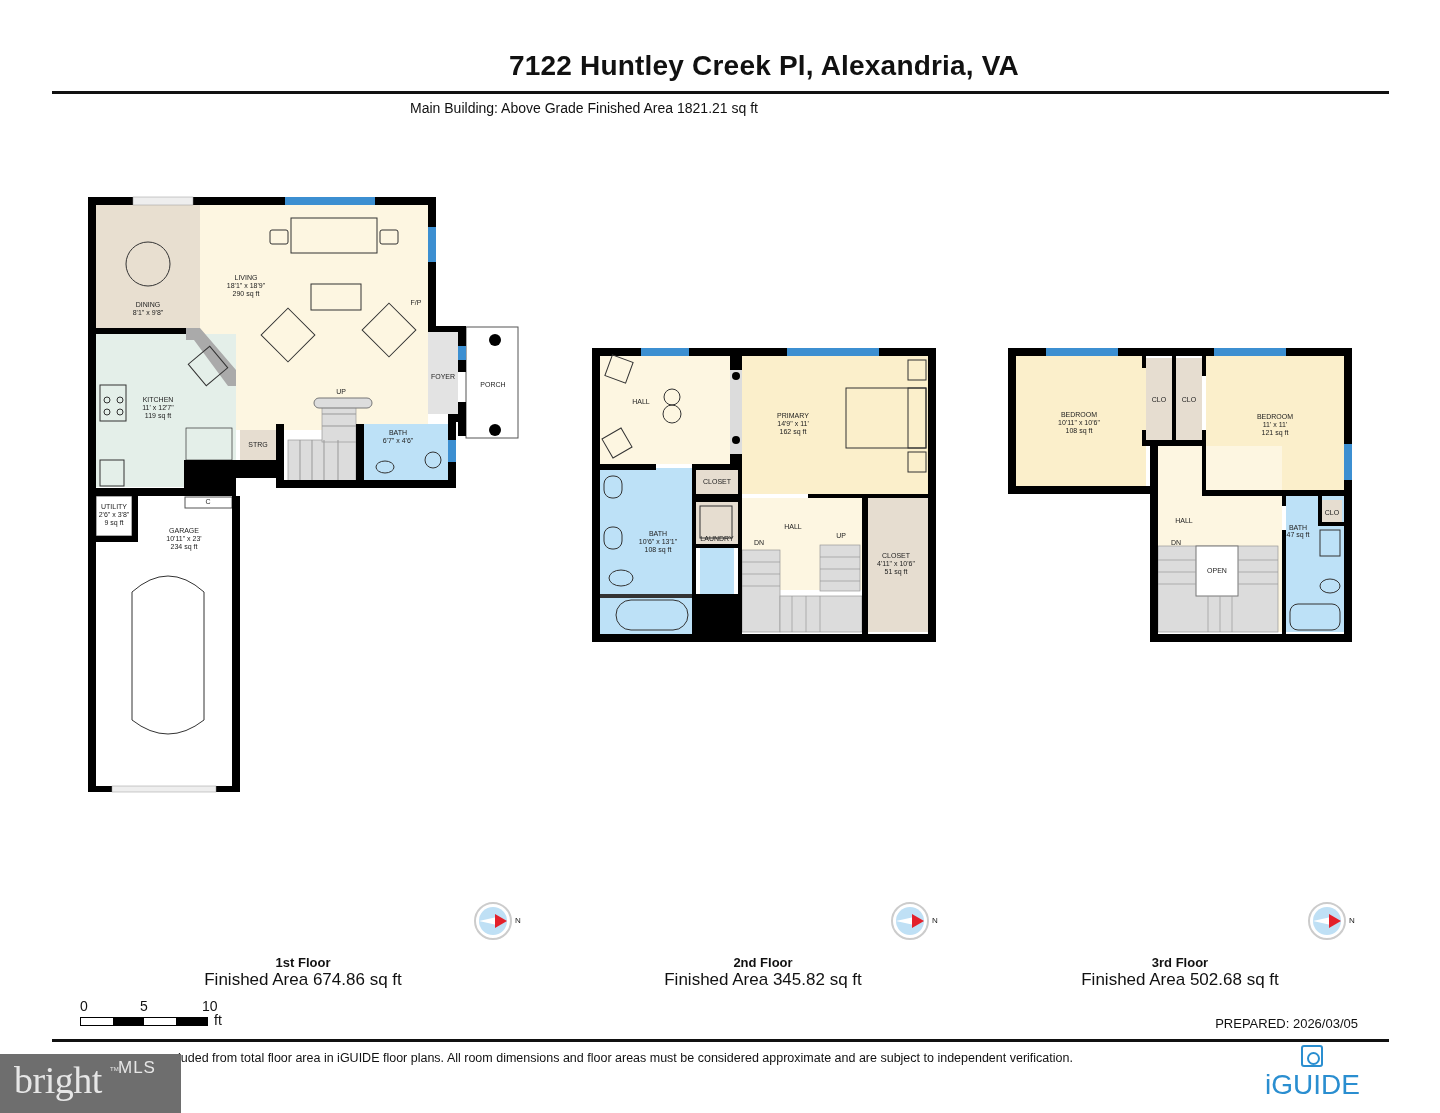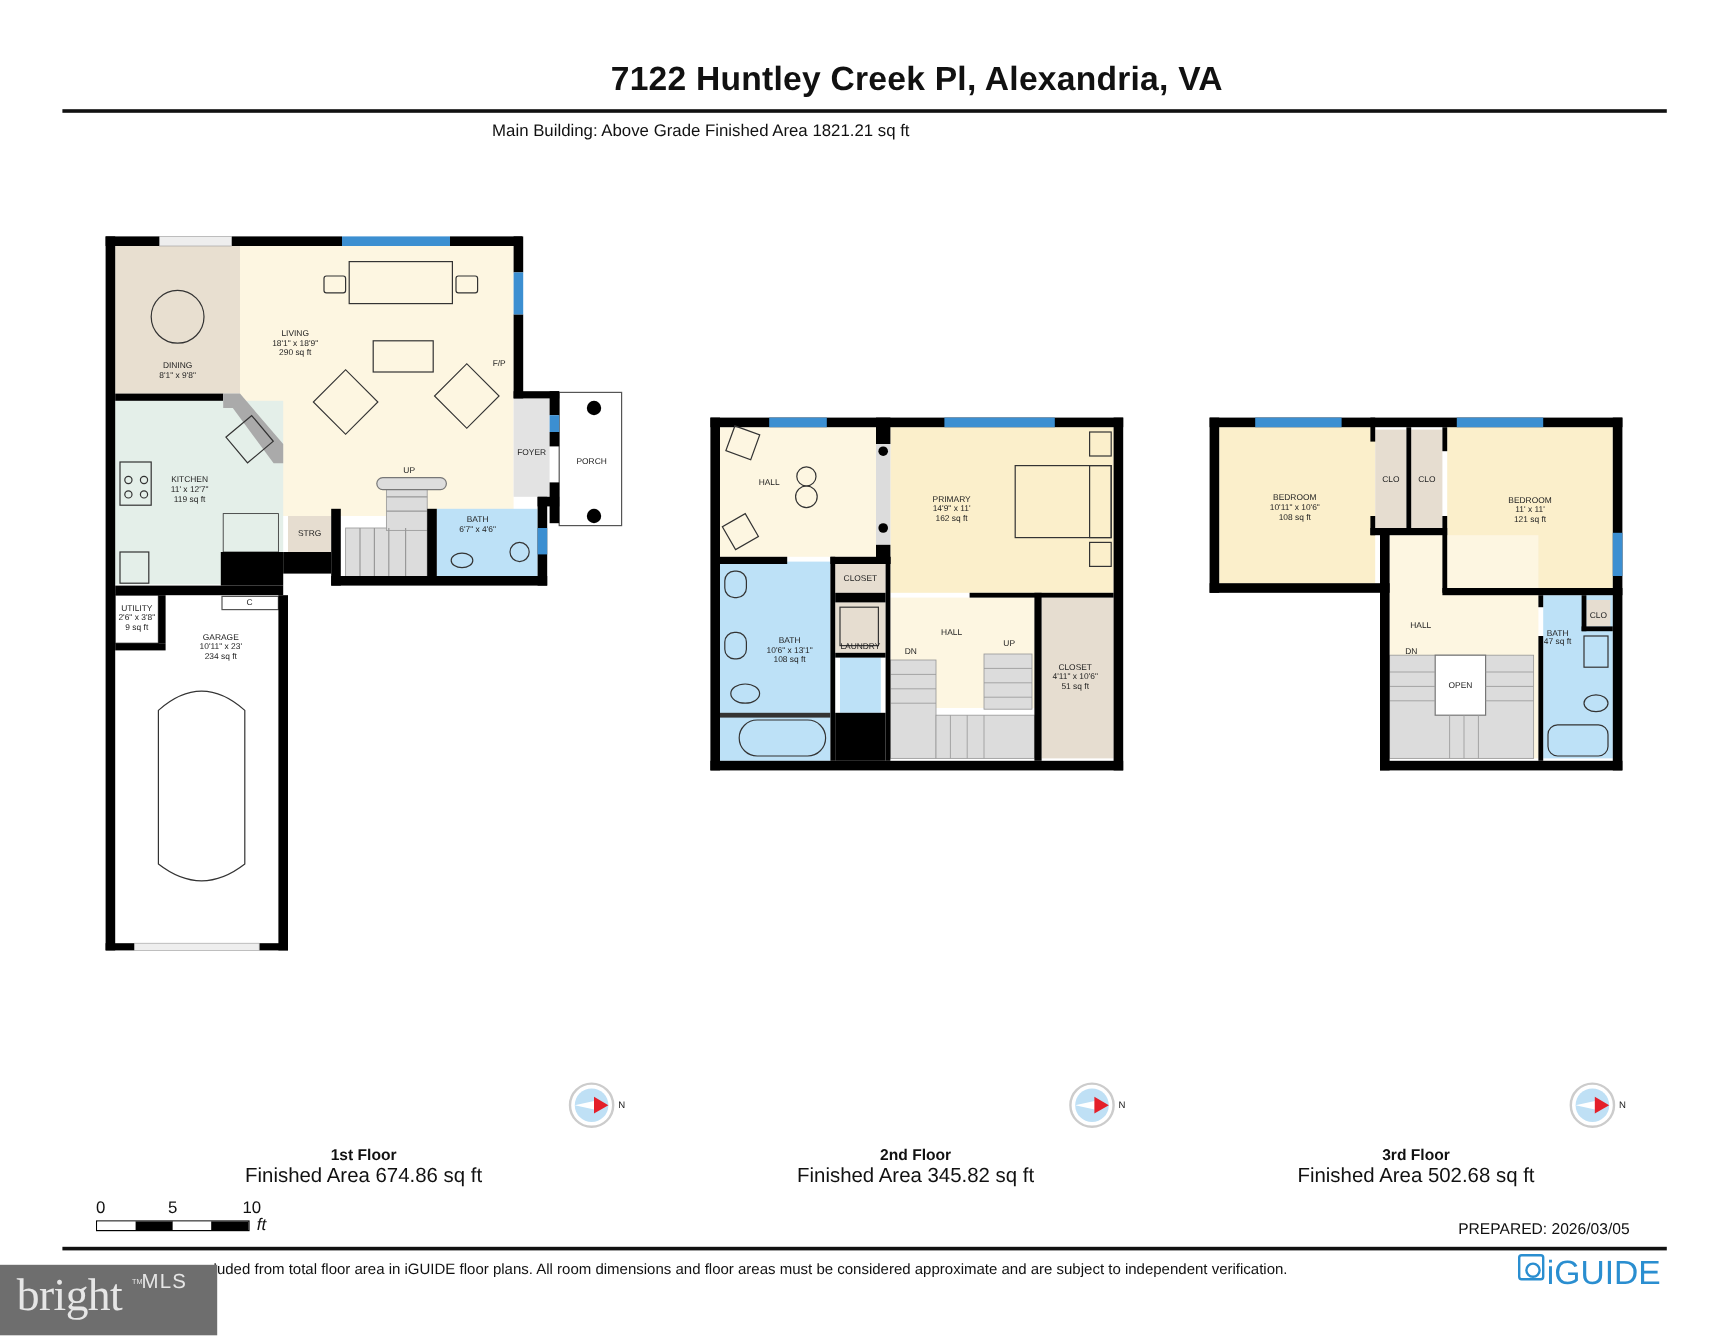--- a/index.html
+++ b/index.html
@@ -15,21 +15,21 @@
   .scale{left:80px;top:998px;}
   .scale .nums{position:relative;height:16px;font-size:14px;}
   .scale .bar{display:flex;width:126px;height:7px;border:1px solid #000;margin-top:2px;}
   .scale .seg{flex:1;}
   .prepared{right:82px;top:1016px;font-size:13px;}
   .disclaimer{left:178px;top:1051px;font-size:12.5px;}
   .bright{left:0;top:1054px;width:181px;height:59px;background:#6e6e6e;color:#e6e6e6;}
   .bright .word{position:absolute;left:14px;top:4px;font-family:"Liberation Serif",serif;font-size:38px;letter-spacing:-0.5px;text-align:center;}
   .bright .mls{position:absolute;left:118px;top:4px;font-size:17px;letter-spacing:1px;}
   .bright .tm{position:absolute;left:110px;top:12px;font-size:6px;}
-  .iguide{left:1265px;top:1045px;color:#2a8ed0;font-size:28px;display:flex;align-items:flex-start;gap:2px;}
+  .iguide{left:1265px;top:1045px;color:#2a8ed0;font-size:28px;display:flex;align-items:center;gap:2px;flex-direction:column;}
   .iguide .box{width:22px;height:22px;border:2.5px solid #2a8ed0;border-radius:3px;position:relative;box-sizing:border-box;}
   .iguide .box:after{content:"";position:absolute;left:4px;top:5px;width:9px;height:9px;border:2px solid #2a8ed0;border-radius:50%;}
 </style>
 </head>
 <body>
 
 <div class="abs title">7122 Huntley Creek Pl, Alexandria, VA</div>
 <div class="abs rule" style="top:91px;"></div>
 <div class="abs subtitle">Main Building: Above Grade Finished Area 1821.21 sq ft</div>
 
@@ -338,21 +338,21 @@
     <span style="position:absolute;left:60px;">5</span>
     <span style="position:absolute;left:122px;">10</span>
   </div>
   <div style="display:flex;align-items:flex-end;gap:6px;">
     <div class="bar">
       <div class="seg" style="background:#fff;"></div>
       <div class="seg" style="background:#000;"></div>
       <div class="seg" style="background:#fff;"></div>
       <div class="seg" style="background:#000;"></div>
     </div>
-    <span style="font-size:14px;line-height:12px;font-style:italic;">ft</span>
+    <span style="font-size:14px;line-height:12px;">ft</span>
   </div>
 </div>
 
 <div class="abs prepared">PREPARED: 2026/03/05</div>
 <div class="abs rule" style="top:1039px;height:3px;"></div>
 <div class="abs disclaimer">luded from total floor area in iGUIDE floor plans. All room dimensions and floor areas must be considered approximate and are subject to independent verification.</div>
 
 <div class="abs bright">
   <span class="word">bright</span>
   <span class="tm">TM</span>

